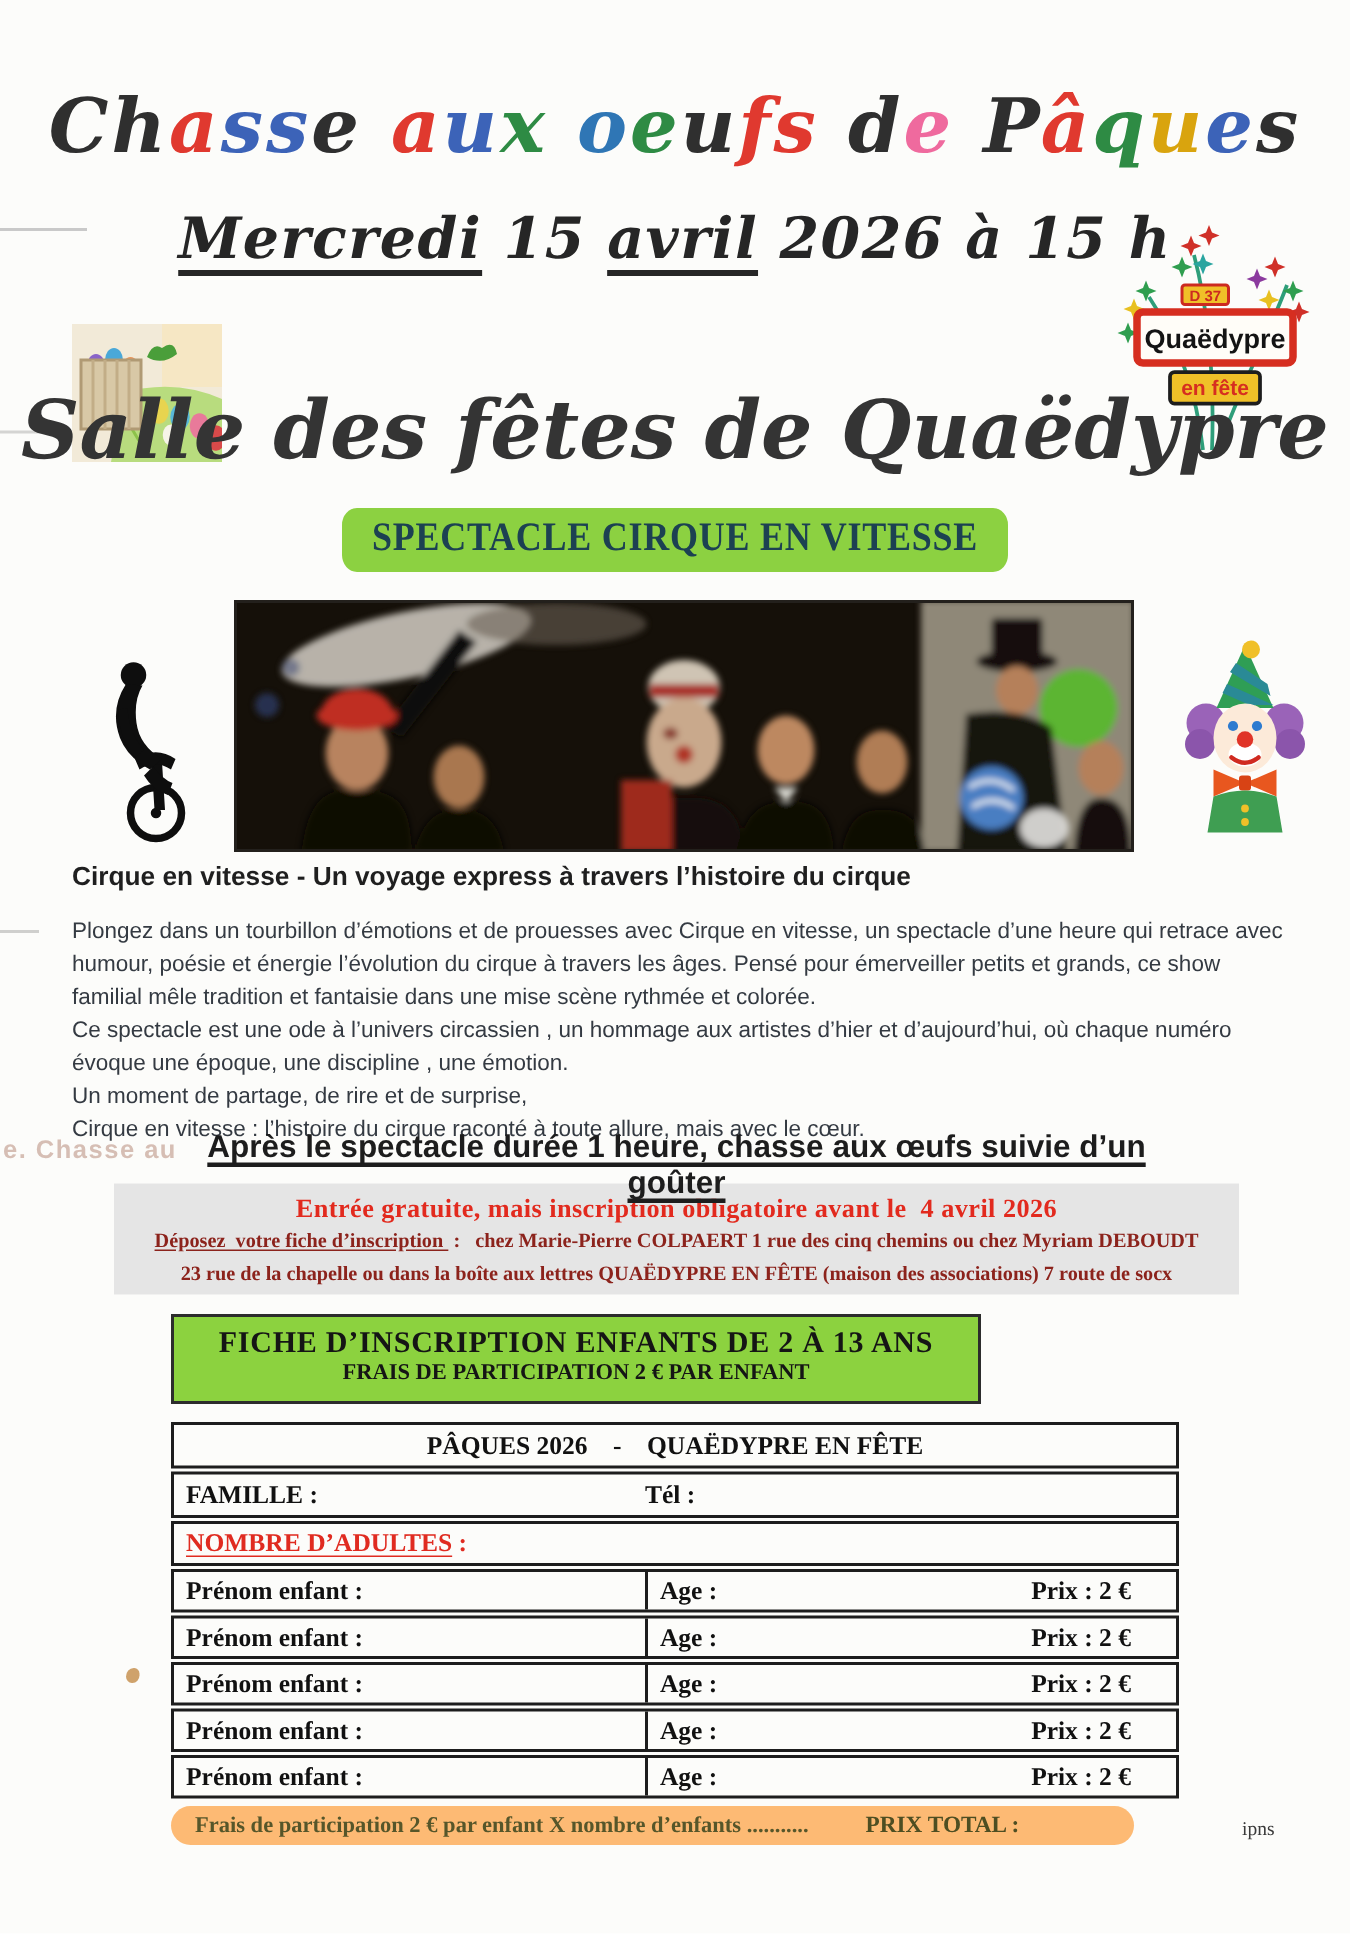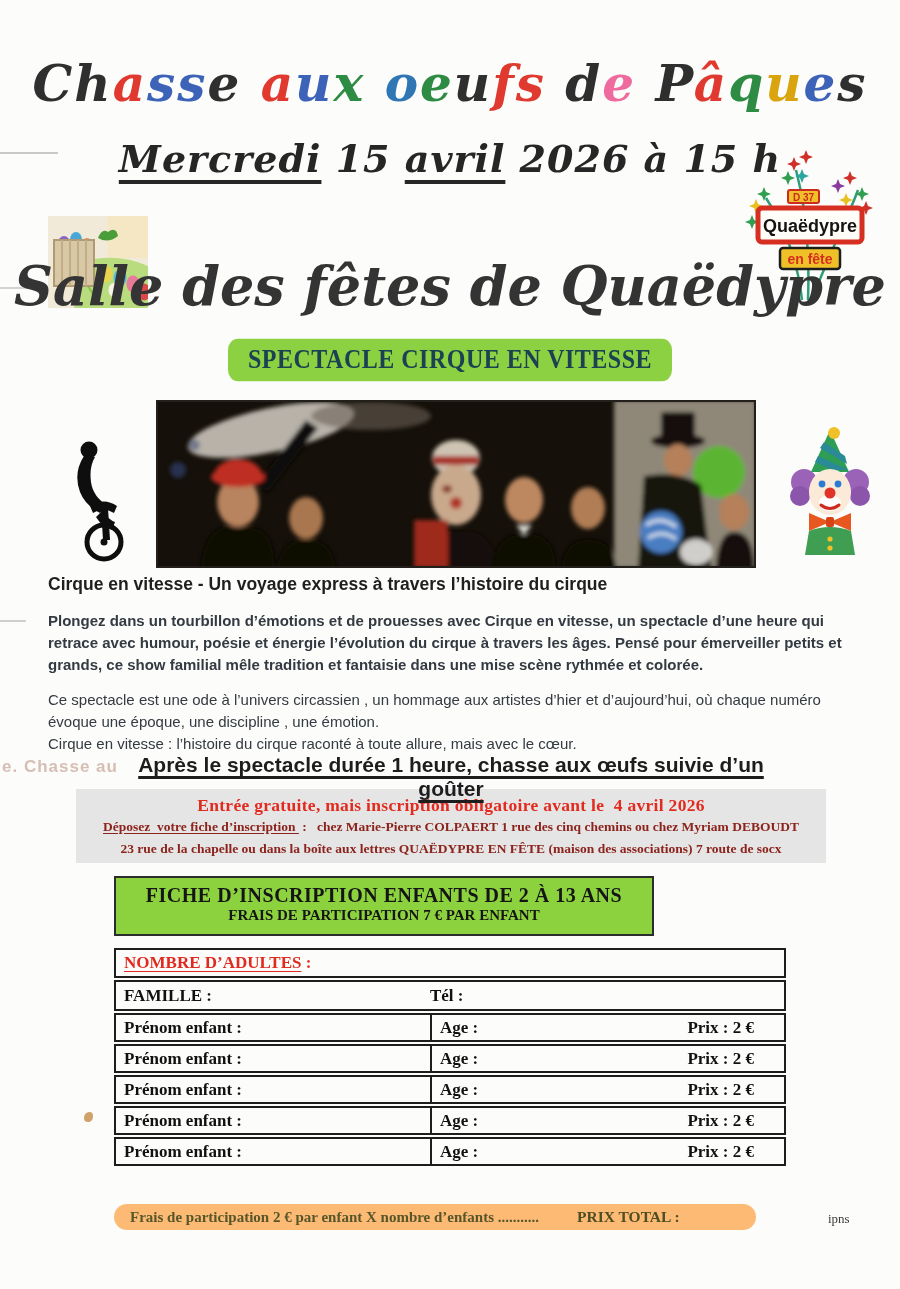--- a/index.html
+++ b/index.html
@@ -19,21 +19,21 @@
   
   .banner-wrap{top:341px;left:0;width:100%;text-align:center;}
   .show-banner{display:inline-block;background:#8cd141;border-radius:10px;padding:5px 20px 6px;
     font-family:"Liberation Serif",serif;font-weight:700;font-size:24px;letter-spacing:.5px;
     color:#1c4152;transform:scaleY(1.12);}
 
   
   .about{top:572px;left:48px;width:812px;font-size:15px;line-height:1.47;color:#343a42;}
   .about h3{margin:0 0 12px;font-size:17.5px;color:#1f1f1f;}
   .about p{margin:0;}
-  .about p.gap{margin-bottom:13px;font-weight:bold;}
+  .about p.gap{}
 
   .ghost{top:757px;left:2px;font-weight:700;font-size:17px;color:#d6beb4;letter-spacing:1px;z-index:0;}
   .after-show{top:753px;left:114px;width:674px;text-align:center;font-weight:700;font-size:21px;color:#1d1d1d;
     text-decoration:underline;text-decoration-thickness:2.5px;text-underline-offset:4px;z-index:1;}
 
   
   .entry-box{top:789px;left:76px;width:750px;height:74px;background:#e5e5e5;text-align:center;
     font-family:"Liberation Serif",serif;font-weight:700;}
   .entry-box .l1{padding-top:6px;font-size:17.5px;color:#e22a1e;letter-spacing:.3px;}
   .entry-box .l2,.entry-box .l3{font-size:13.5px;line-height:1.6;color:#8c231c;}
@@ -218,46 +218,50 @@
     <rect x="37" y="91" width="8" height="10" rx="2" fill="#d84315"></rect>
     <path d="M20,105 Q41,97 62,105 L66,129 H16 Z" fill="#3f9e52"></path>
     <circle cx="41" cy="113" r="2.6" fill="#f0c028"></circle>
       <circle cx="41" cy="122" r="2.6" fill="#f0c028"></circle>
   </svg>
 
   <div class="abs about">
     <h3>Cirque en vitesse - Un voyage express à travers l’histoire du cirque</h3>
     <p class="gap">Plongez dans un tourbillon d’émotions et de prouesses avec Cirque en vitesse, un spectacle d’une heure qui retrace avec humour, poésie et énergie l’évolution du cirque à travers les âges. Pensé pour émerveiller petits et grands, ce show familial mêle tradition et fantaisie dans une mise scène rythmée et colorée.</p>
     <p>Ce spectacle est une ode à l’univers circassien , un hommage aux artistes d’hier et d’aujourd’hui, où chaque numéro évoque une époque, une discipline , une émotion.</p>
+    <p>Un moment de partage, de rire et de surprise,</p>
     <p>Cirque en vitesse : l’histoire du cirque raconté à toute allure, mais avec le cœur.</p>
   </div>
 
   <div class="abs ghost">e. Chasse au</div>
   <div class="abs after-show">Après le spectacle durée 1 heure, chasse aux œufs suivie d’un goûter</div>
 
   <div class="abs entry-box">
     <div class="l1 pre">Entrée gratuite, mais inscription obligatoire avant le  4 avril 2026</div>
     <div class="l2 pre"><span class="uline">Déposez  votre fiche d’inscription </span><span> :   chez Marie-Pierre COLPAERT 1 rue des cinq chemins ou chez Myriam DEBOUDT</span></div>
     <div class="l3">23 rue de la chapelle ou dans la boîte aux lettres QUAËDYPRE EN FÊTE (maison des associations) 7 route de socx</div>
   </div>
 
   <div class="abs fiche-banner">
     <div class="l1">FICHE D’INSCRIPTION ENFANTS DE 2 À 13 ANS</div>
-    <div class="l2">FRAIS DE PARTICIPATION 7 € PAR ENFANT</div>
+    <div class="l2">FRAIS DE PARTICIPATION 2 € PAR ENFANT</div>
   </div>
 
   <div class="abs ftable">
+    <div class="frow head">
+      <span class="pre">PÂQUES 2026    -    QUAËDYPRE EN FÊTE</span>
+    </div>
+    <div class="frow fam">
+      <span class="cell-left">FAMILLE :</span>
+      <span>Tél :</span>
+    </div>
     <div class="frow adults">
       <span class="red-u">NOMBRE D’ADULTES</span>
         <span class="red pre"> :</span>
     </div>
-    <div class="frow fam">
-      <span class="cell-left">FAMILLE :</span>
-      <span>Tél :</span>
-    </div>
     <div class="frow child">
       <span class="cell-left">Prénom enfant :</span>
       <span class="cell-right">
           <span>Age :</span>
           <span>Prix : 2 €</span>
         </span>
     </div>
     <div class="frow child">
       <span class="cell-left">Prénom enfant :</span>
       <span class="cell-right">

